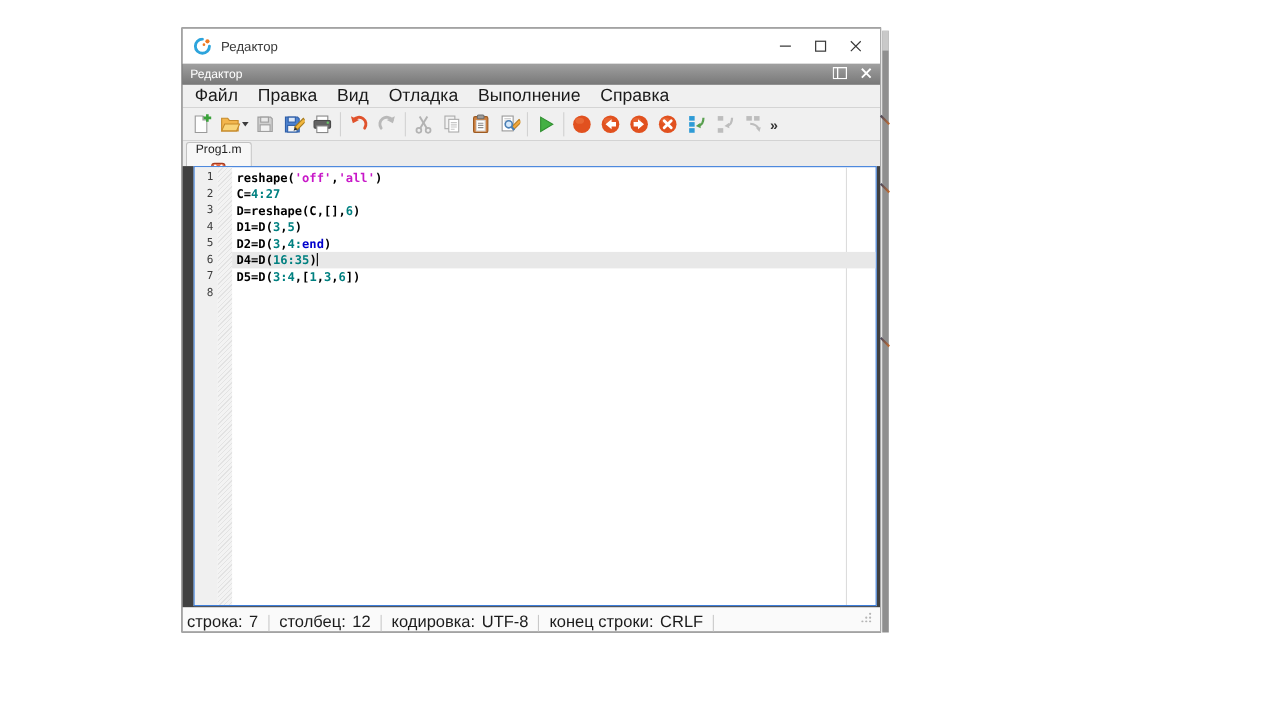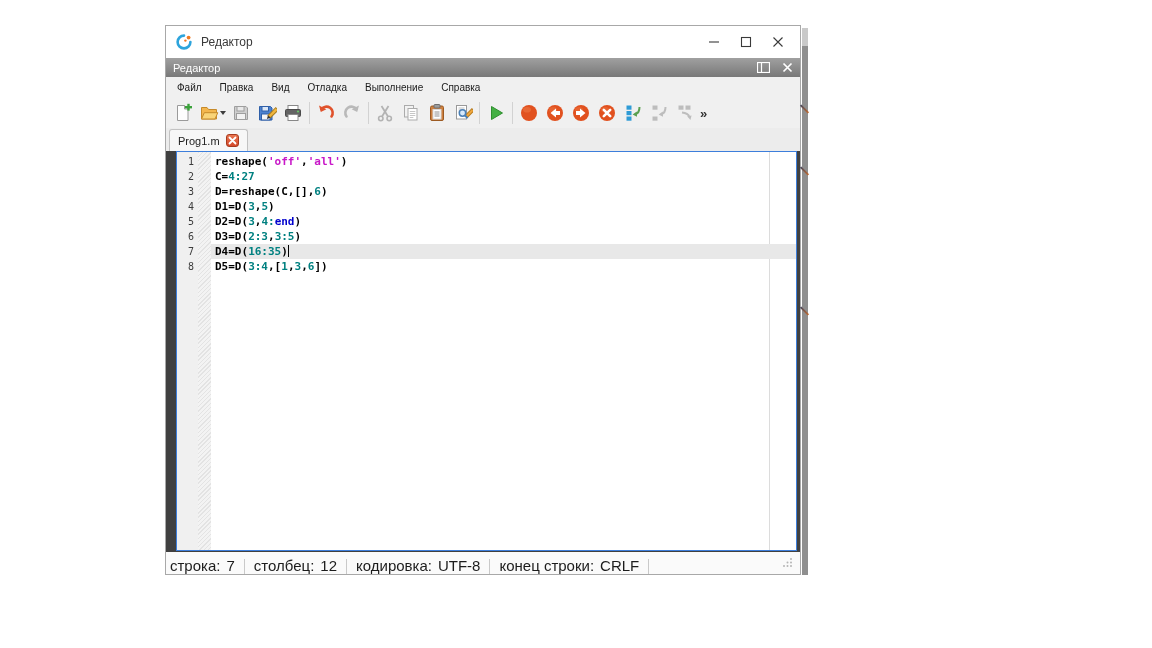--- a/index.html
+++ b/index.html
@@ -17,33 +17,33 @@
   .titlebar{height:32px;background:#ffffff;display:flex;align-items:center;position:relative;flex:0 0 auto;}
   .app-icon{width:16px;height:16px;margin-left:10px;flex:0 0 auto;}
   .title-text{margin-left:9px;font-size:12px;color:#3a3a3a;}
   .win-controls{position:absolute;right:6px;top:0;height:32px;display:flex;align-items:center;}
   .win-btn{width:32px;height:32px;display:flex;align-items:center;justify-content:center;cursor:default;}
   
   .dockbar{height:19px;background:linear-gradient(#a0a0a0,#787878);display:flex;align-items:center;padding:0 7px;flex:0 0 auto;}
   .dock-title{color:#ffffff;font-size:11px;}
   .dock-icons{margin-left:auto;display:flex;align-items:center;gap:12px;}
   
-  .menubar{height:21px;background:#f0f0f0;display:flex;align-items:center;font-size:10px;color:#1a1a1a;padding-left:2px;flex:0 0 auto;}
+  .menubar{height:21px;background:#f0f0f0;display:flex;align-items:center;font-size:16px;color:#1a1a1a;padding-left:2px;flex:0 0 auto;}
   .menu-item{padding:2px 9px;cursor:default;}
   
   .toolbar{height:30px;background:#f0f0f0;display:flex;align-items:center;padding-left:4px;flex:0 0 auto;}
   .tb-btn{width:26px;height:26px;display:flex;align-items:center;justify-content:center;border-radius:2px;flex:0 0 auto;}
   .tb-btn.wide{width:32px;}
   .tb-sep{width:1px;height:22px;background:#d2d2d2;margin:0 3px;flex:0 0 auto;}
   .drop-caret{width:0;height:0;border-left:3.5px solid transparent;border-right:3.5px solid transparent;border-top:4px solid #3c3c3c;margin-left:1px;}
   .tb-overflow{margin-left:2px;font-size:13px;color:#333;font-weight:bold;letter-spacing:-1px;}
   
   .tabbar{height:23px;background:#ececec;display:flex;align-items:flex-end;padding-left:3px;flex:0 0 auto;}
   .tab{height:21px;background:#f7f7f7;border:1px solid #c2c2c2;border-bottom:none;border-radius:3px 3px 0 0;
-       display:flex;align-items:center;gap:6px;padding:0 8px;font-size:11px;color:#222;}
+       display:flex;align-items:center;gap:6px;padding:0 8px;font-size:11px;color:#222;flex-direction:column;}
   .tab-close{width:13px;height:13px;border-radius:3px;background:linear-gradient(#e8744f,#d4492a);border:1px solid #a83a1e;
        display:flex;align-items:center;justify-content:center;box-sizing:border-box;}
   
   .editor{flex:1 1 auto;margin:0 3px 1px 10px;border:1px solid #3d7edb;background:#ffffff;display:flex;overflow:hidden;position:relative;}
   .gutter{width:21px;background:#f0f0f0;padding-top:2px;text-align:right;flex:0 0 auto;}
   .ln{height:15px;line-height:15px;font-family:"DejaVu Sans Mono", monospace;font-size:10px;color:#3c3c3c;padding-right:4px;}
   .foldmargin{width:13px;flex:0 0 auto;background:repeating-linear-gradient(135deg,#e3e3e3 0 1px,#f3f3f3 1px 3px);}
   .codearea{flex:1 1 auto;position:relative;padding-top:2px;}
   .longline-marker{position:absolute;left:558px;top:0;bottom:0;width:1px;background:#dcdcdc;}
   .code-line{height:15px;line-height:15px;padding-left:4px;white-space:pre;position:relative;
@@ -301,21 +301,20 @@
         <div class="ln">8</div>
       </div>
     <div class="foldmargin"></div>
     <div class="codearea">
       <div class="longline-marker"></div>
     <div class="code-line"><span class="tok-d">reshape(</span><span class="tok-s">'off'</span><span class="tok-d">,</span><span class="tok-s">'all'</span><span class="tok-d">)</span></div>
         <div class="code-line"><span class="tok-d">C=</span><span class="tok-n">4:27</span></div>
         <div class="code-line"><span class="tok-d">D=reshape(C,[],</span><span class="tok-n">6</span><span class="tok-d">)</span></div>
         <div class="code-line"><span class="tok-d">D1=D(</span><span class="tok-n">3</span><span class="tok-d">,</span><span class="tok-n">5</span><span class="tok-d">)</span></div>
         <div class="code-line"><span class="tok-d">D2=D(</span><span class="tok-n">3</span><span class="tok-d">,</span><span class="tok-n">4:</span><span class="tok-k">end</span><span class="tok-d">)</span></div>
-        <div class="code-line"><span class="tok-d">D3=D(</span><span class="tok-n">2:3</span><span class="tok-d">,</span><span class="tok-n">3:5</span><span class="tok-d">)</span></div>
         <div class="code-line current"><span class="tok-d">D4=D(</span><span class="tok-n">16:35</span><span class="tok-d">)</span><span class="caret"></span></div>
         <div class="code-line"><span class="tok-d">D5=D(</span><span class="tok-n">3:4</span><span class="tok-d">,[</span><span class="tok-n">1</span><span class="tok-d">,</span><span class="tok-n">3</span><span class="tok-d">,</span><span class="tok-n">6</span><span class="tok-d">])</span></div>
       </div>
   </div>
 
   <div class="statusbar">
     <span class="sb-label">строка:</span>
       <span class="sb-value">7</span>
       <div class="sb-sep"></div>
       <span class="sb-label">столбец:</span>

